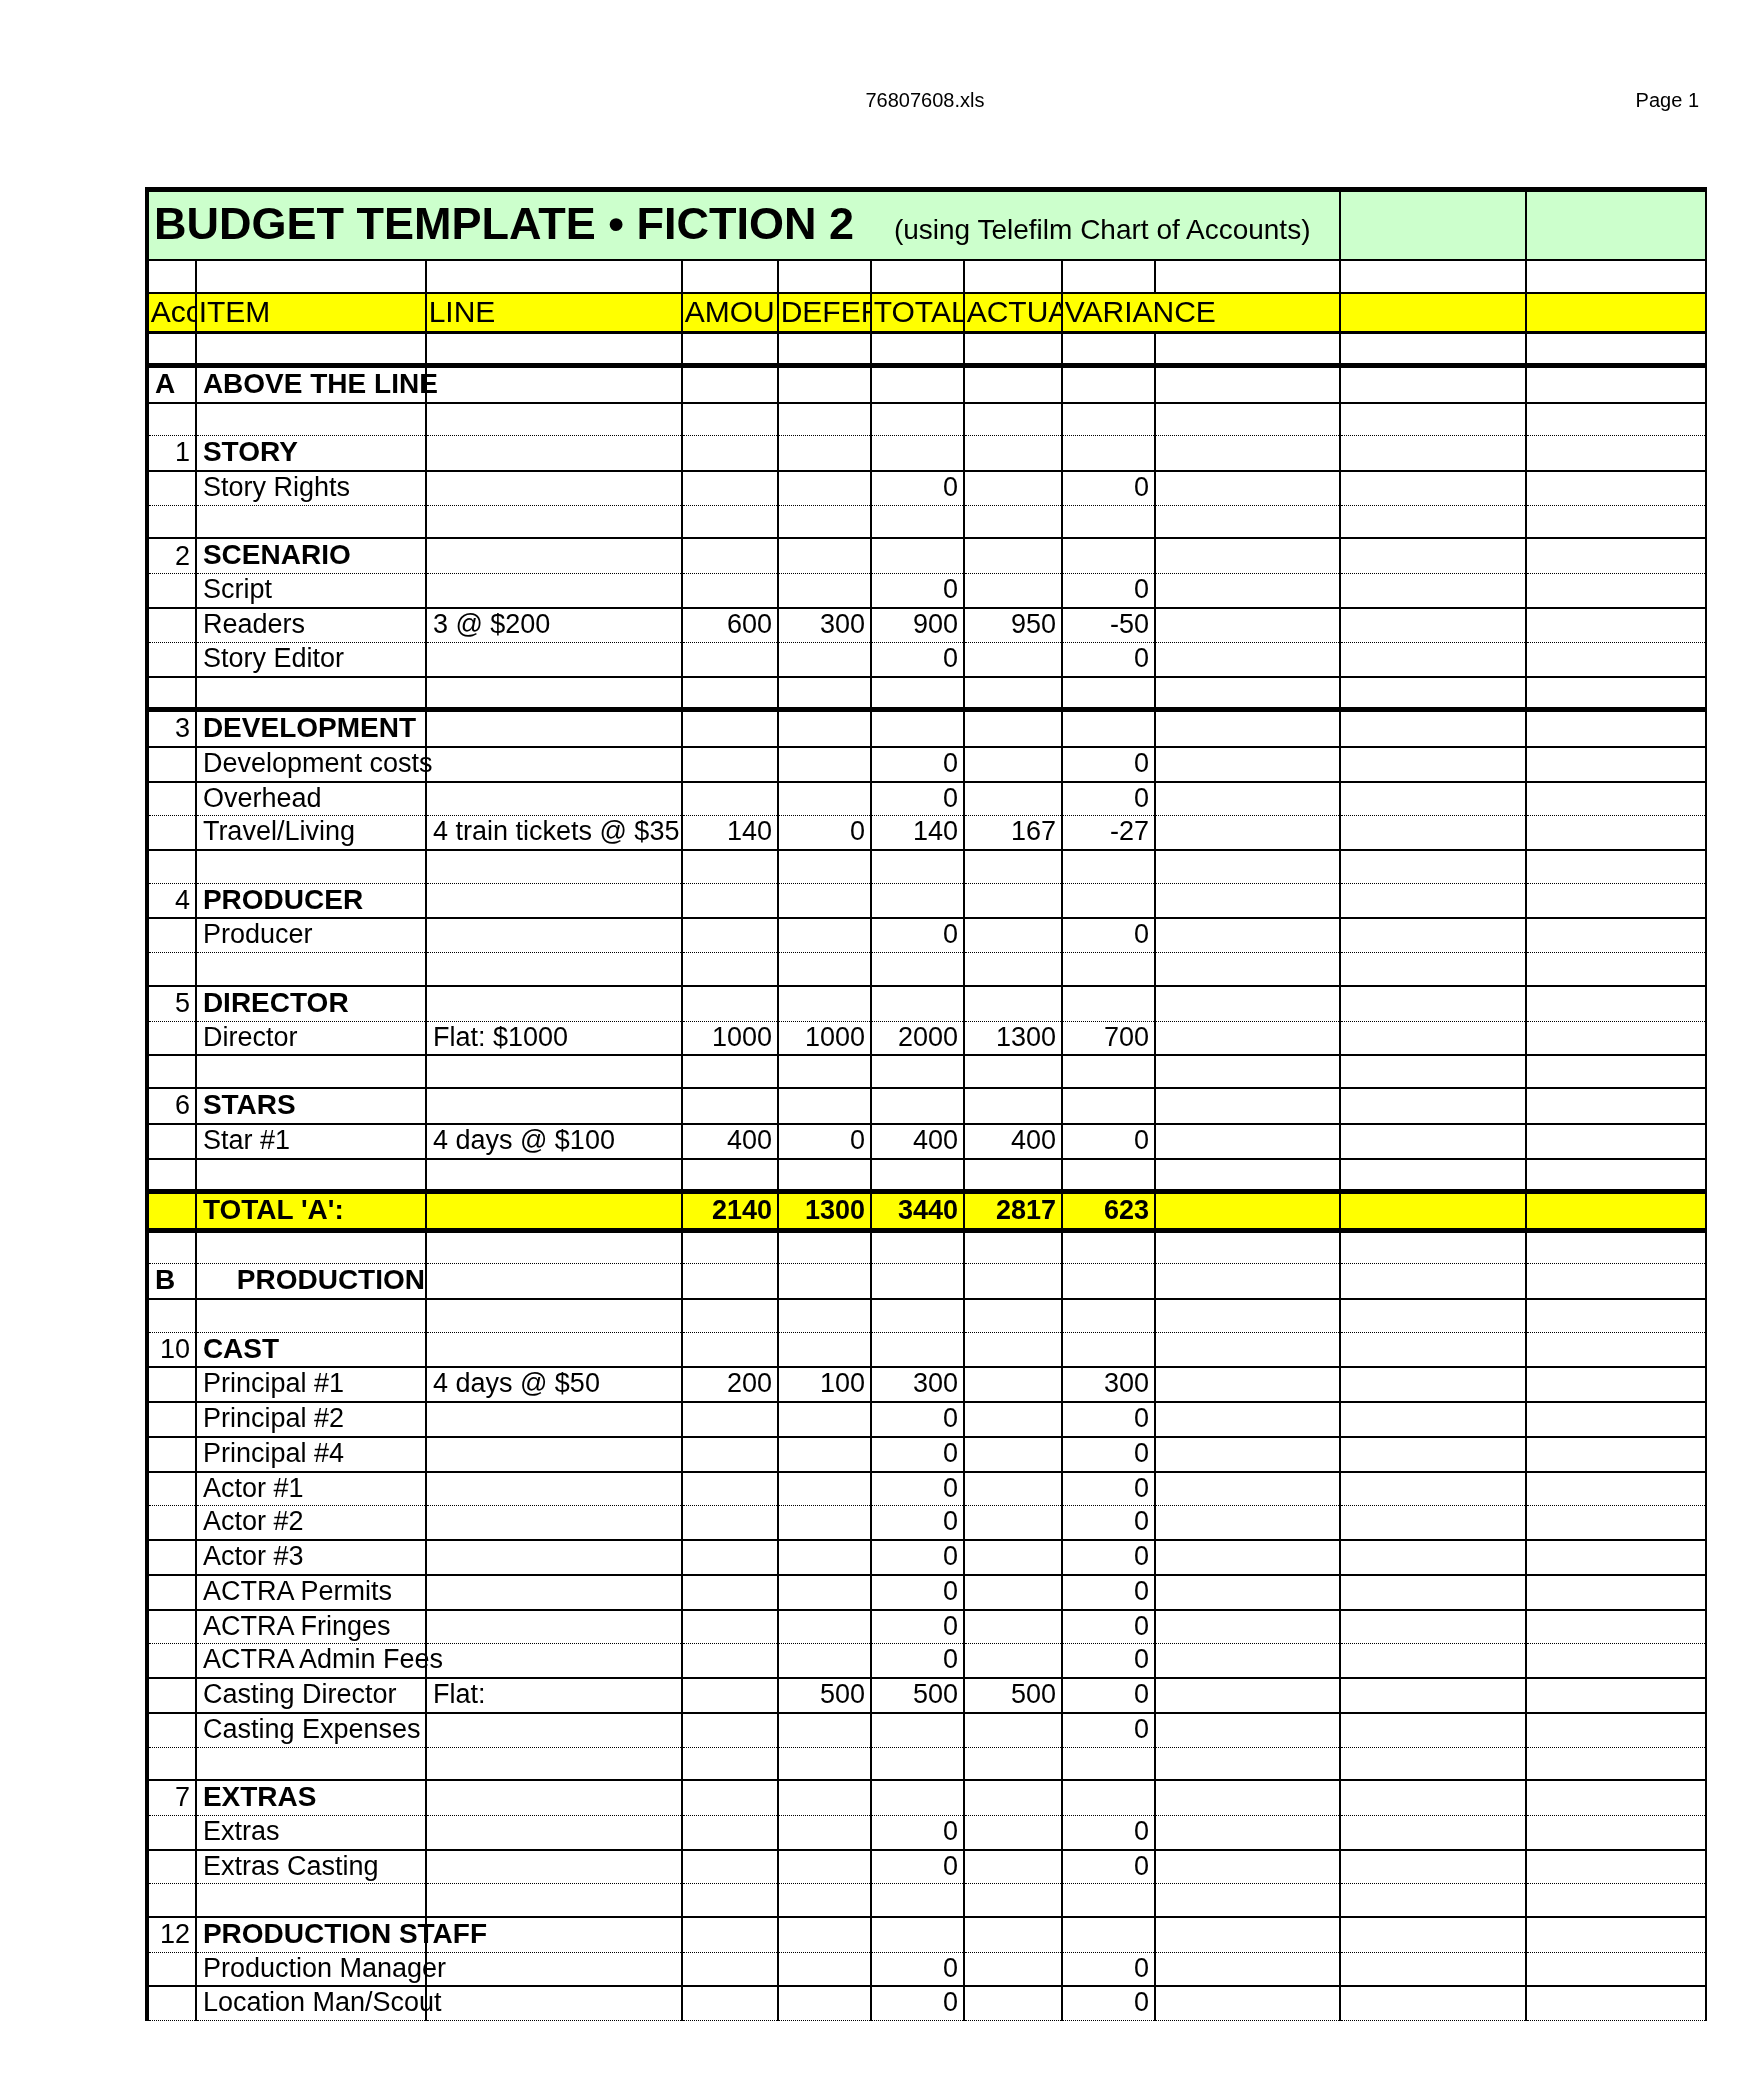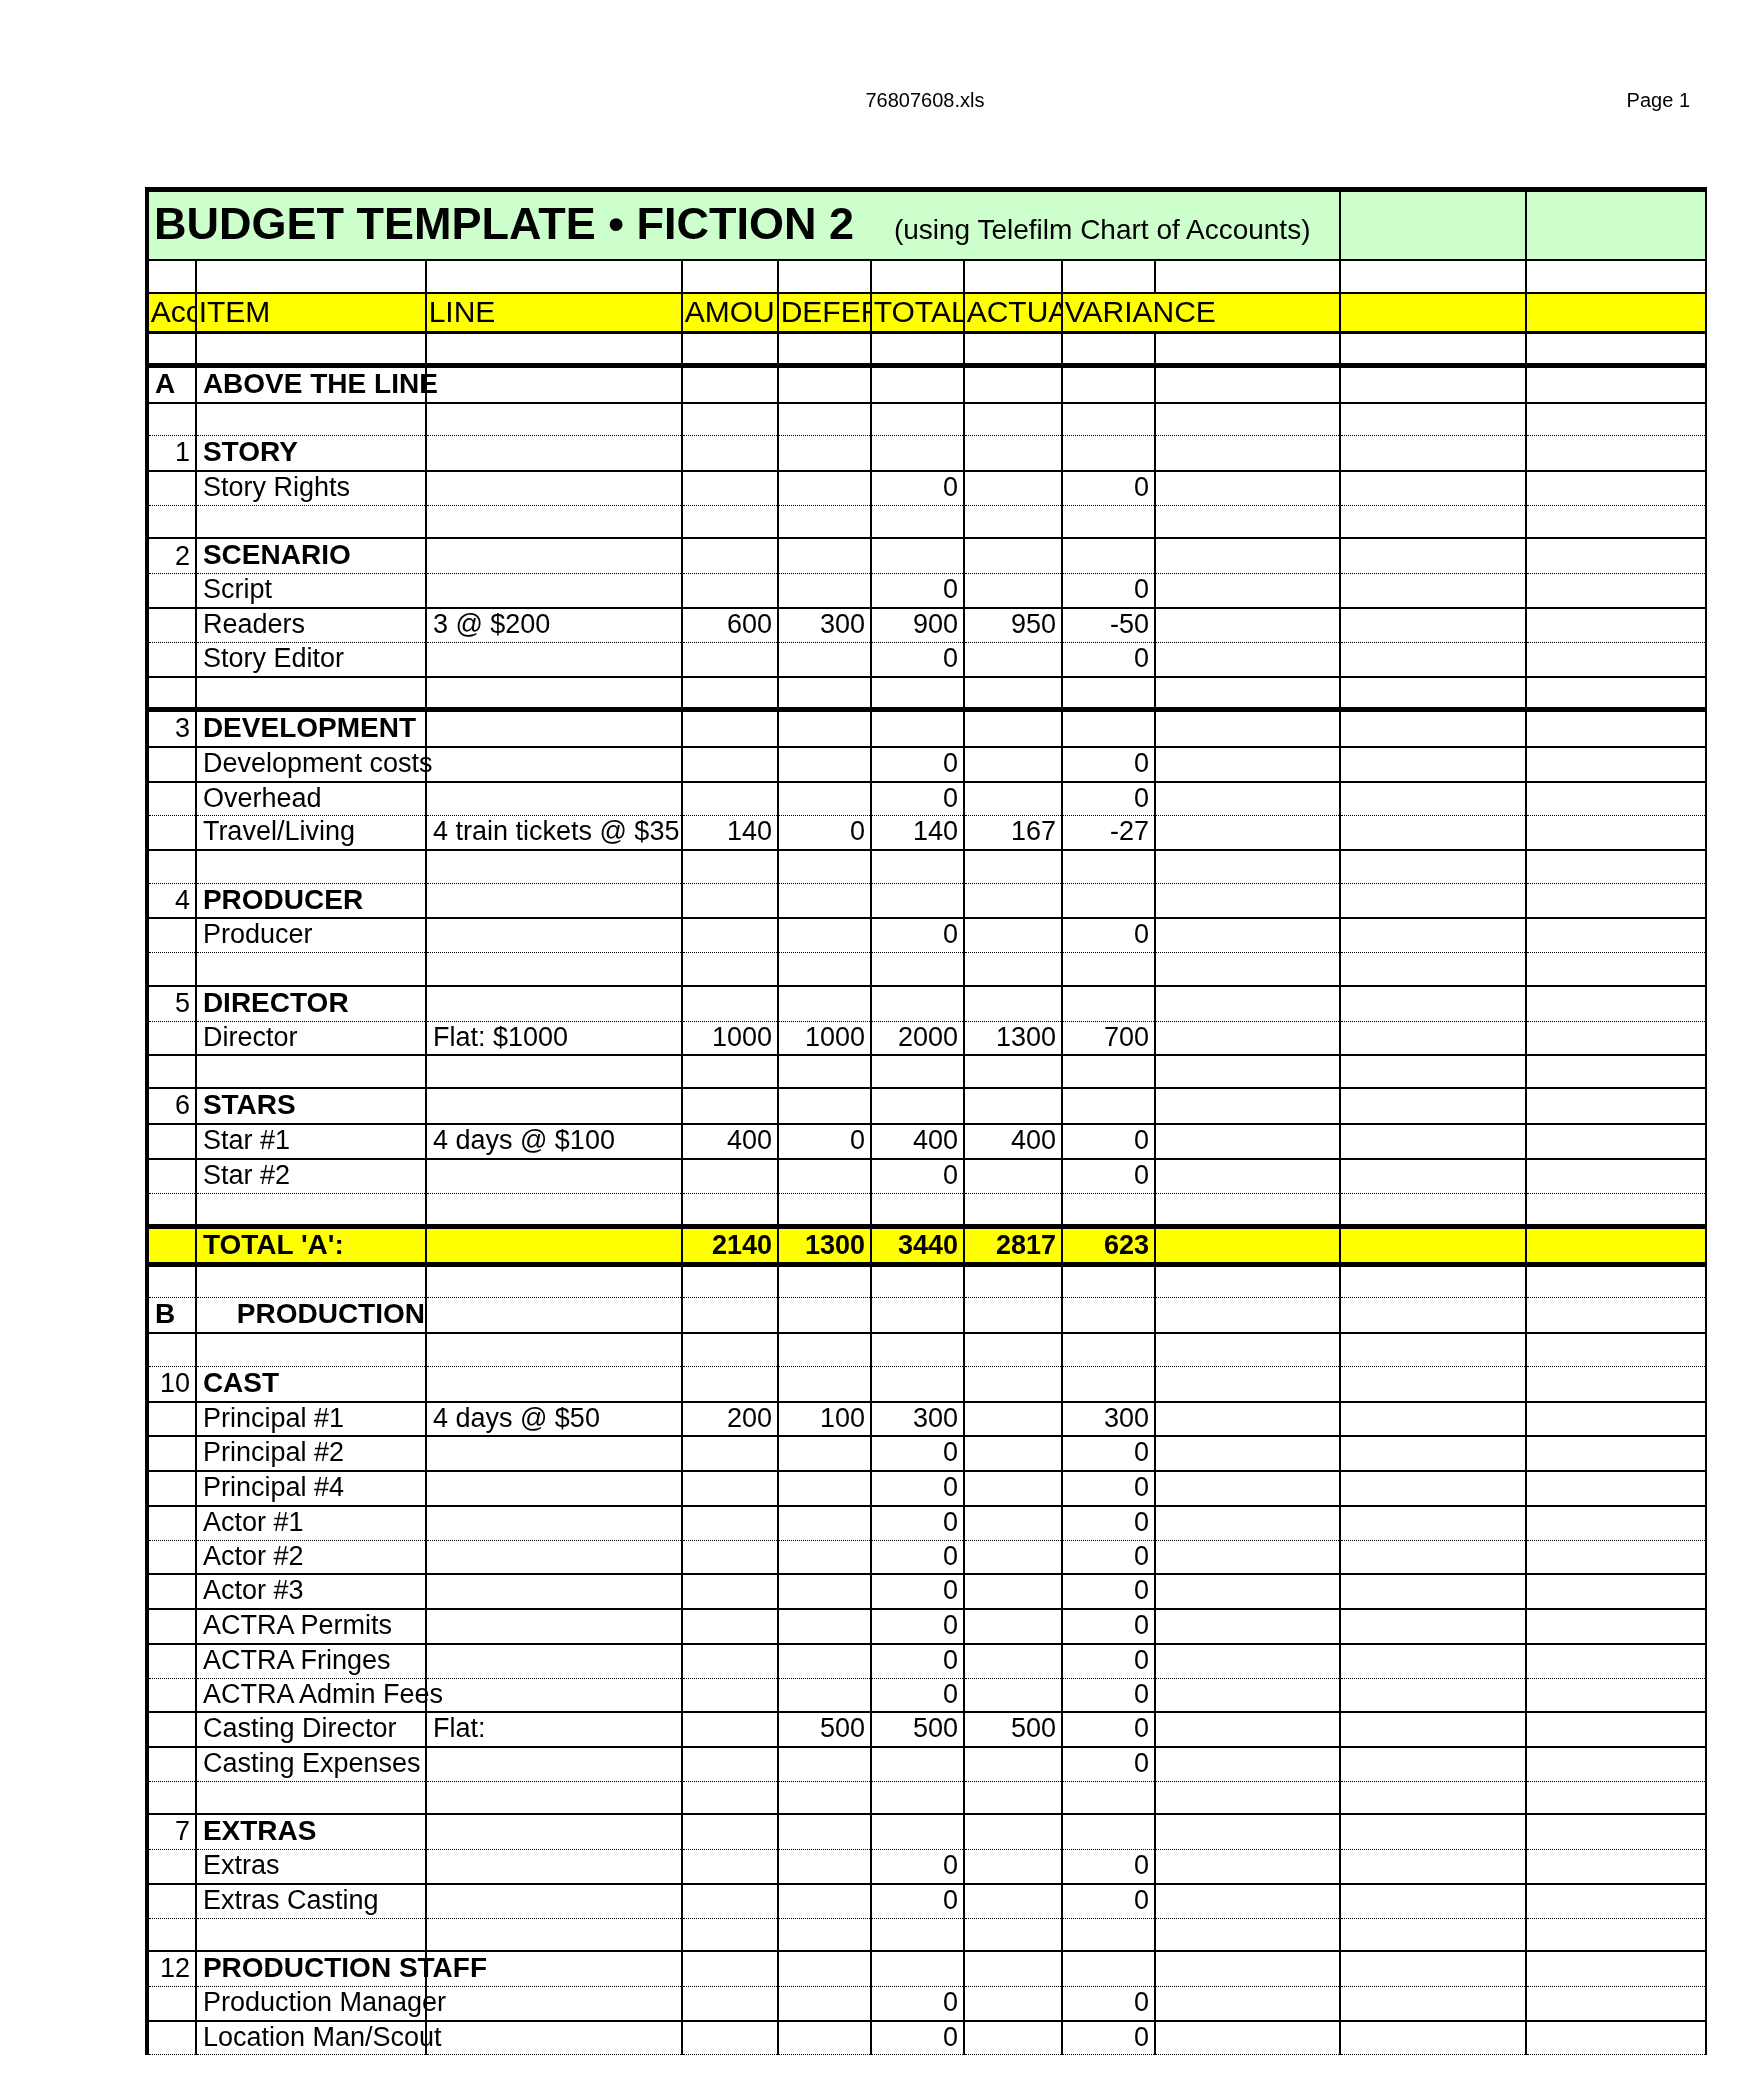--- a/index.html
+++ b/index.html
@@ -4,21 +4,21 @@
 <style>
   html,body{margin:0;padding:0;}
   body{
     width:1749px;height:2098px;overflow:hidden;position:relative;
     background:#ffffff;color:#000;
     font-family:"Liberation Sans","DejaVu Sans",sans-serif;
   }
   
   .page-header{position:absolute;left:145px;top:89px;width:1560px;height:35px;font-size:20px;}
   .ph-file{position:absolute;left:0;right:0;top:0;text-align:center;}
-  .ph-page{position:absolute;right:15px;top:0;}
+  .ph-page{position:absolute;right:6px;top:0;}
 
   
   table.sheet{
     position:absolute;left:145px;top:187px;width:1560px;
     border-collapse:collapse;table-layout:fixed;
     border-top:5.9px solid #000;border-left:4.2px solid #000;border-right:2.5px solid #000;
   }
   td{
     border-left:2.5px solid #000;border-right:2.5px solid #000;
     padding:0 0 2.5px 0;vertical-align:bottom;
@@ -415,33 +415,20 @@
         <td class="c-rate a-left">4 days @ $100</td>
         <td class="c-num a-right">400</td>
         <td class="c-num a-right">0</td>
         <td class="c-num a-right">400</td>
         <td class="c-num a-right">400</td>
         <td class="c-num a-right">0</td>
         <td class="c-x"></td>
         <td class="c-x"></td>
         <td class="c-x"></td>
       </tr>
-      <tr class="r-detail bb-dotted">
-        <td class="c-acc a-right"></td>
-        <td class="c-item a-left">Star #2</td>
-        <td class="c-rate a-left"></td>
-        <td class="c-num a-right"></td>
-        <td class="c-num a-right"></td>
-        <td class="c-num a-right">0</td>
-        <td class="c-num a-right"></td>
-        <td class="c-num a-right">0</td>
-        <td class="c-x"></td>
-        <td class="c-x"></td>
-        <td class="c-x"></td>
-      </tr>
       <tr class="r-empty bb-dotted">
         <td class="c-acc a-right"></td>
         <td class="c-item a-left"></td>
         <td class="c-rate a-left"></td>
         <td class="c-num a-right"></td>
         <td class="c-num a-right"></td>
         <td class="c-num a-right"></td>
         <td class="c-num a-right"></td>
         <td class="c-num a-right"></td>
         <td class="c-x"></td>

